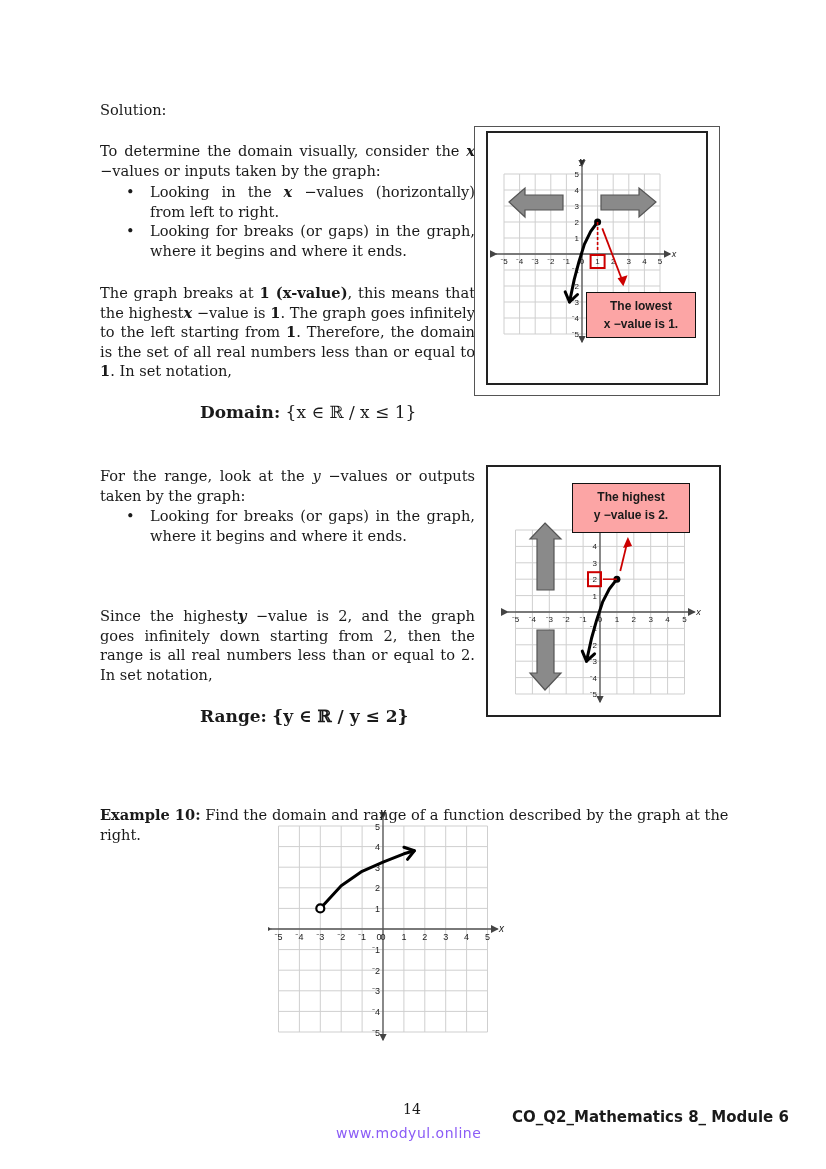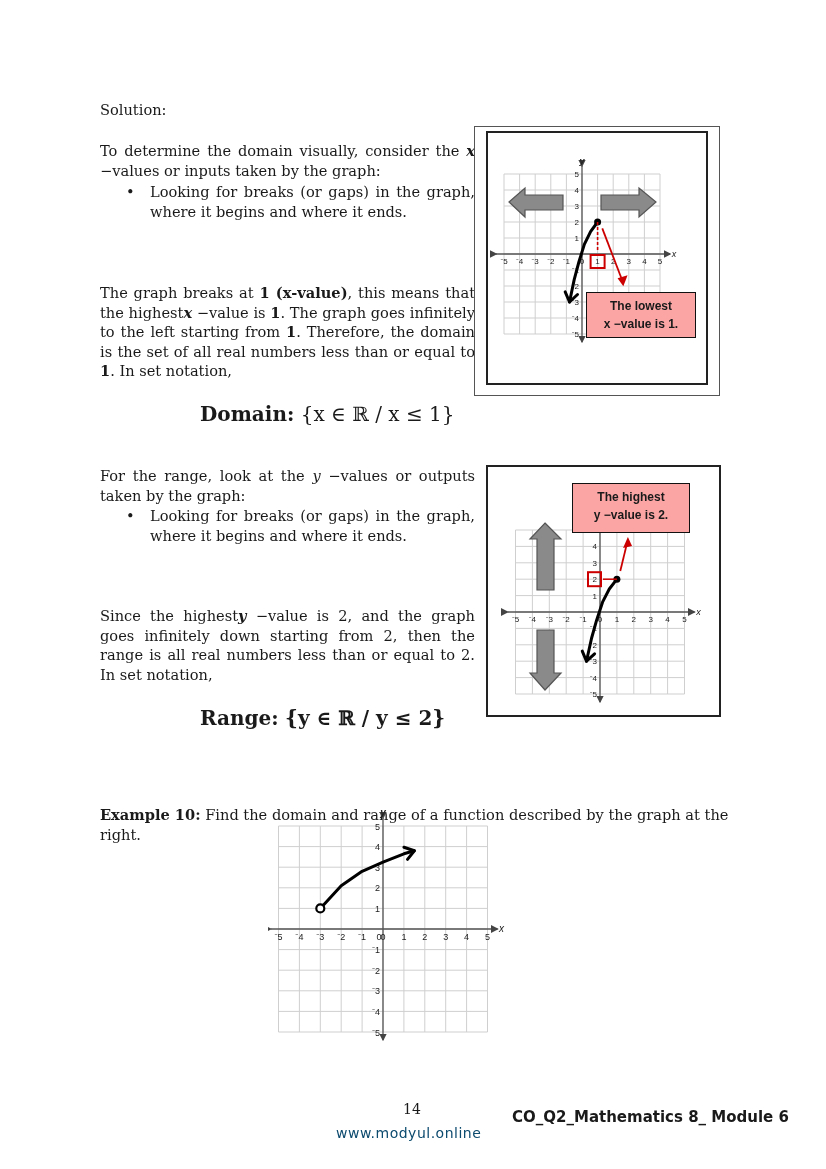--- a/index.html
+++ b/index.html
@@ -3,42 +3,43 @@
 <meta charset="utf-8">
 <style>
   html, body { margin:0; padding:0; background:#fff; }
   body { width:826px; height:1169px; position:relative; overflow:hidden;
          font-family:"DejaVu Serif", serif; color:#1a1a1a; }
   .txt { position:absolute; font-size:14.6px; line-height:19.5px; }
   .para { position:absolute; left:100px; width:375px; font-size:14.6px; line-height:19.5px; text-align:justify; }
   ul.bul { position:absolute; left:100px; width:375px; margin:0; padding:0; list-style:none; font-size:14.6px; line-height:19.5px; }
   ul.bul li { position:relative; padding-left:50px; text-align:justify; }
   ul.bul li::before { content:"\2022"; position:absolute; left:26px; top:0; }
-  .formula { position:absolute; font-size:20px; }
+  .formula { position:absolute; font-size:17px; }
   .frame-outer { position:absolute; border:1px solid #555; }
   .frame-inner { position:absolute; border:2px solid #222; }
   svg text { font-family:"Liberation Sans", sans-serif; }
   .callout { position:absolute; background:#fca5a5; border:1.5px solid #111;
              font-family:"Liberation Sans", sans-serif; font-weight:bold; font-size:12px;
              text-align:center; line-height:18px; }
   .footer-page { position:absolute; left:403px; top:1101px; font-size:14px; }
   .footer-code { position:absolute; left:512px; top:1108px; font-family:"DejaVu Sans", sans-serif; font-weight:bold; font-size:15px; }
-  .watermark { position:absolute; left:336px; top:1125px; font-family:"DejaVu Sans", sans-serif; font-size:14px; color:#0c4a6e; letter-spacing:0.5px; }
+  .watermark { position:absolute; left:336px; top:1125px; font-family:"DejaVu Sans", sans-serif; font-size:14px; color:#8b5cf6; letter-spacing:0.5px; }
   b { font-weight:bold; }
   i { font-style:italic; }
 </style>
 </head>
 <body>
 
 <div class="txt" style="left:100px; top:100px;">Solution:</div>
 
 <div class="para" style="top:141px;">
   <span>To determine the domain visually, consider the </span><i><b>x</b></i><span> −values or inputs taken by the graph:</span>
 </div>
 <ul class="bul" style="top:182px;">
+  <li><span>Looking in the </span><i><b>x</b></i><span> −values (horizontally) from left to right.</span></li>
   <li><span>Looking for breaks (or gaps) in the graph, where it begins and where it ends.</span></li>
 </ul>
 
 <div class="para" style="top:283px;">
   <span>The graph breaks at </span><b>1 (x-value)</b><span>, this means that the highest</span><i><b>x</b></i><span> −value is </span><b>1</b><span>. The graph goes infinitely to the left starting from </span><b>1</b><span>. Therefore, the domain is the set of all real numbers less than or equal to </span><b>1</b><span>. In set notation,</span>
 </div>
 
 <div class="formula" style="left:200px; top:402px;">
   <b>Domain:</b> <span>{x ∈ ℝ / x ≤ 1}</span>
 </div>

